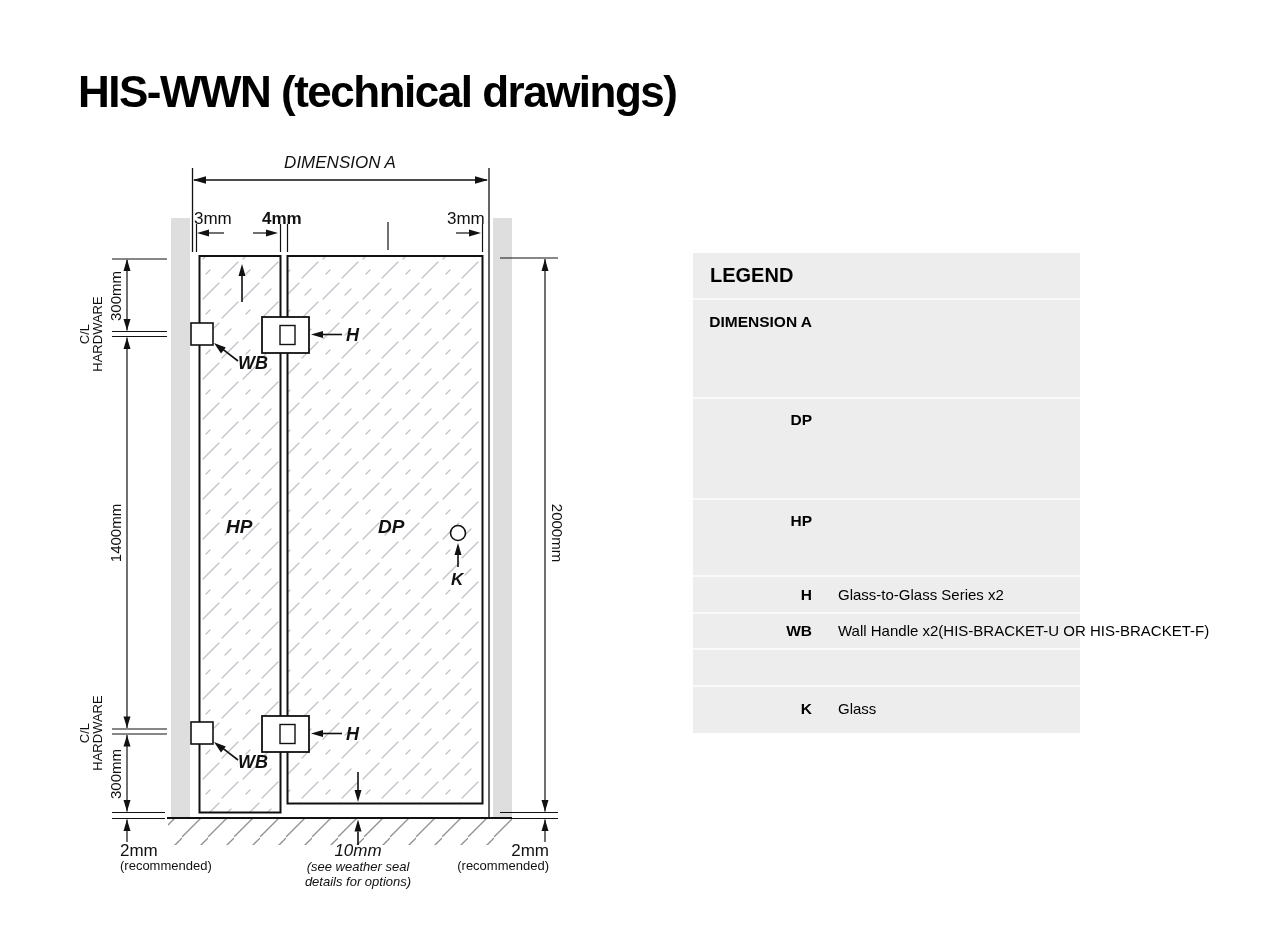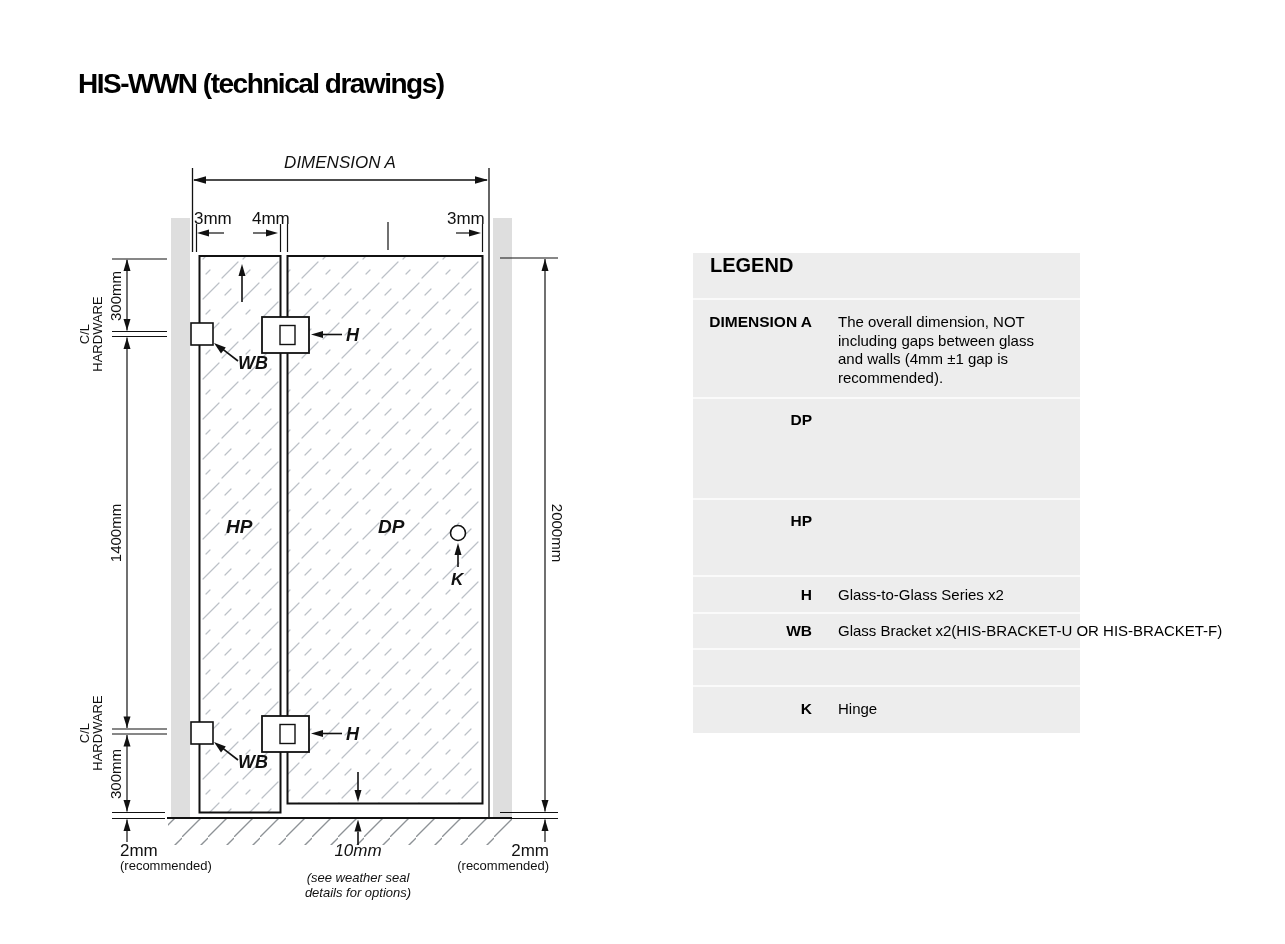--- a/index.html
+++ b/index.html
@@ -1,39 +1,39 @@
 <!DOCTYPE html>
 <html><head>
 <meta charset="utf-8">
 <style>
   html,body{margin:0;padding:0;background:#fff;}
   .page{position:relative;width:1285px;height:944px;background:#ffffff;overflow:hidden;
         font-family:"Liberation Sans",sans-serif;color:#000;}
-  .title{position:absolute;left:78px;top:70px;margin:0;font-size:28px;font-weight:700;
+  .title{position:absolute;left:78px;top:70px;margin:0;font-size:44px;font-weight:700;
          letter-spacing:-1.5px;color:#000;line-height:1;}
   .drawing-svg{position:absolute;left:0;top:0;}
   .lbl{position:absolute;color:#111;line-height:1.15;}
   .dim{font-size:17px;}
   .mid{font-size:15px;}
   .small{font-size:13px;}
   .it{font-style:italic;}
   .bi{font-weight:700;font-style:italic;}
   .ctr{text-align:center;}
   .rt{text-align:right;}
-  .pre{white-space:pre-line;margin-top:11px;}
+  .pre{white-space:pre-line;}
   .rot{width:200px;height:20px;line-height:20px;text-align:center;}
   .rotccw{transform:rotate(-90deg);}
   .rotcw{transform:rotate(90deg);}
   .bi19{font-size:19px;}
   .bi18{font-size:18px;}
   .bi17{font-size:17px;}
 
   
   .legend{position:absolute;left:693px;top:253px;width:387px;height:480px;background:#ededed;}
-  .legend-title{padding:1px 0 0 17px;font-size:20px;font-weight:700;letter-spacing:0;}
+  .legend-title{padding:11px 0 0 17px;font-size:20px;font-weight:700;letter-spacing:0;}
   .legend-title-block{height:45px;box-sizing:border-box;}
   .legend-row{display:flex;box-sizing:border-box;border-top:2px solid #fafafa;}
   .legend-row .term{width:119px;text-align:right;font-weight:700;font-size:15.5px;line-height:18.5px;flex:0 0 119px;}
   .legend-row .desc{margin-left:26px;font-size:15px;line-height:18.5px;white-space:pre;}
   .r1{min-height:99px;padding-top:13px;}
   .r2{min-height:101px;padding-top:12px;}
   .r3{min-height:77px;padding-top:12px;}
   .r4{min-height:37px;padding-top:9px;}
   .r5{min-height:36px;padding-top:8px;}
   .r6{min-height:37px;}
@@ -168,21 +168,21 @@
       <polygon points="214,343 225.8,347.5 221,353.4"></polygon>
       <polygon points="214,742 225.8,746.5 221,752.4"></polygon>
       <polygon points="458,543 454.5,555 461.5,555"></polygon>
       <polygon points="358,802 354.5,790 361.5,790"></polygon>
       <polygon points="358,819.5 354.5,831.5 361.5,831.5"></polygon>
     </g>
   </svg>
 
   <div class="lbl dim it ctr" style="left:250px;top:153px;width:180px;">DIMENSION A</div>
   <div class="lbl dim" style="left:194px;top:209px;">3mm</div>
-  <div class="lbl dim" style="left:252px;top:209px;">4mm</div>
+  <div class="lbl dim" style="left:262px;top:209px;font-weight:bold;">4mm</div>
   <div class="lbl dim" style="left:447px;top:209px;">3mm</div>
 
   <div class="lbl mid rot rotccw" style="left:16px;top:286px;">300mm</div>
   <div class="lbl small rot rotccw" style="left:-15px;top:324px;">C/L</div>
   <div class="lbl small rot rotccw" style="left:-2px;top:324px;">HARDWARE</div>
   <div class="lbl mid rot rotccw" style="left:16px;top:523px;">1400mm</div>
   <div class="lbl small rot rotccw" style="left:-15px;top:723px;">C/L</div>
   <div class="lbl small rot rotccw" style="left:-2px;top:723px;">HARDWARE</div>
   <div class="lbl mid rot rotccw" style="left:16px;top:764px;">300mm</div>
   <div class="lbl mid rot rotcw" style="left:457px;top:523px;">2000mm</div>
@@ -202,42 +202,38 @@
 details for options)</div>
   <div class="lbl dim rt" style="left:459px;top:841px;width:90px;">2mm</div>
   <div class="lbl small rt" style="left:449px;top:859px;width:100px;">(recommended)</div>
 
   <div class="legend">
     <div class="legend-title-block">
       <div class="legend-title">LEGEND</div>
     </div>
     <div class="legend-row r1">
       <div class="term">DIMENSION A</div>
-      <div class="desc">The overall dimension, NOT
-including gaps between glass
-and walls (4mm ±1 gap is
-recommended).</div>
     </div>
     <div class="legend-row r2">
       <div class="term">DP</div>
     </div>
     <div class="legend-row r3">
       <div class="term">HP</div>
     </div>
     <div class="legend-row r4">
       <div class="term">H</div>
       <div class="desc">Glass-to-Glass Series x2</div>
     </div>
     <div class="legend-row r5">
       <div class="term">WB</div>
-      <div class="desc">Glass Bracket x2(HIS-BRACKET-U OR HIS-BRACKET-F)</div>
+      <div class="desc">Wall Handle x2(HIS-BRACKET-U OR HIS-BRACKET-F)</div>
     </div>
     <div class="legend-row r6">
       <div class="term"></div>
       <div class="desc"></div>
     </div>
     <div class="legend-row r7">
       <div class="term">K</div>
-      <div class="desc">Hinge</div>
+      <div class="desc">Glass</div>
     </div>
   </div>
 
 </div>
 
 </body></html>

